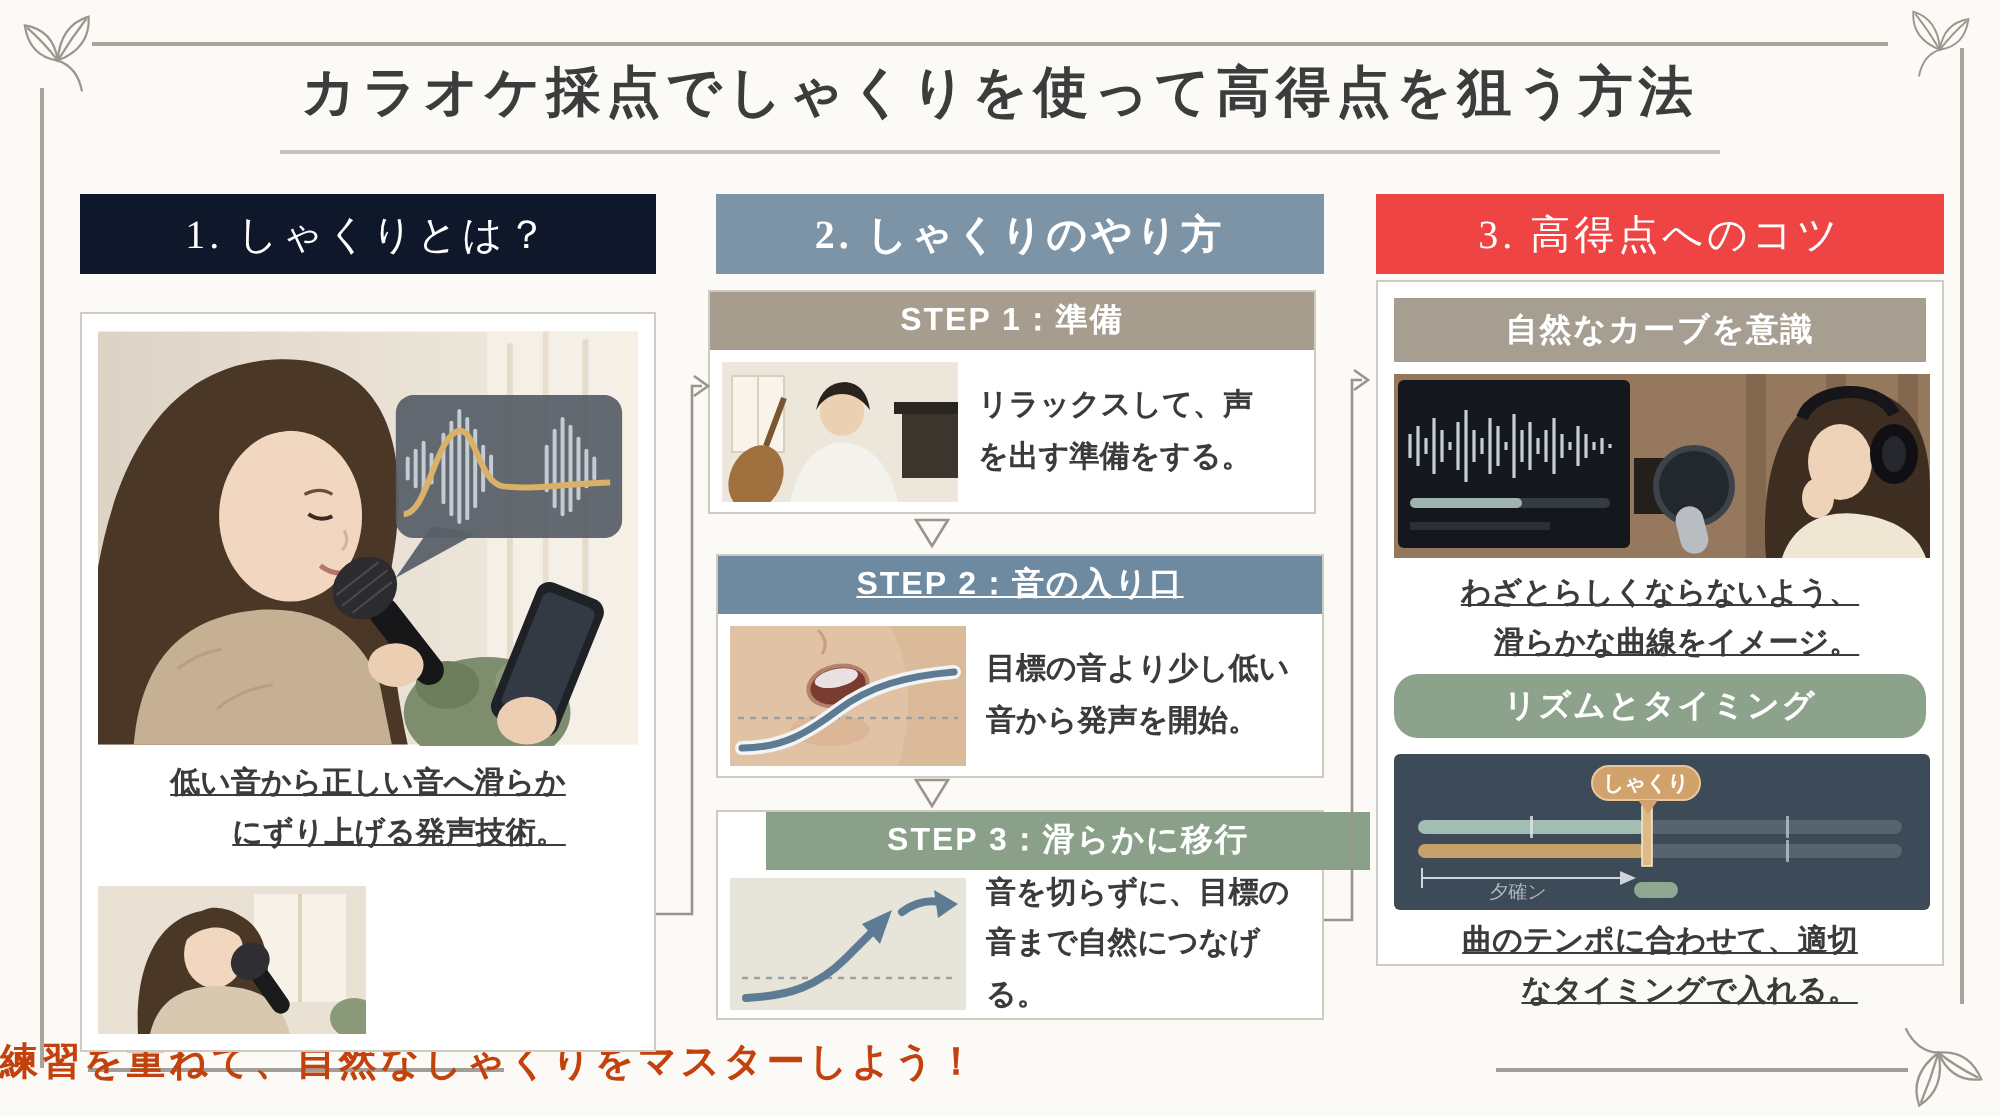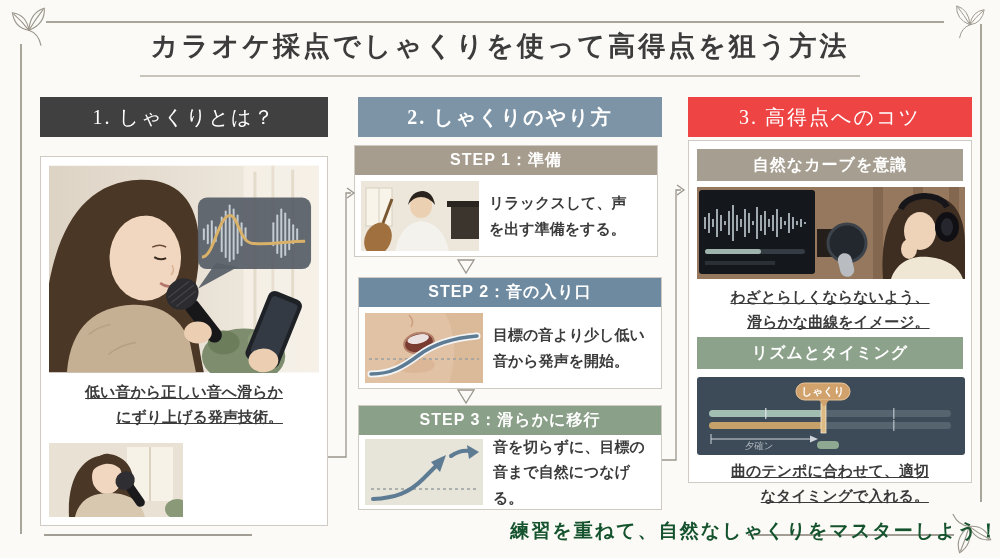--- a/index.html
+++ b/index.html
@@ -24,62 +24,62 @@
   .footer-line.r { left:748px; width:206px; }
   .leaf { position:absolute; }
 
   .title {
     position:absolute; left:0; top:28px; width:100%;
     text-align:center; font-size:27px; font-weight:600;
     letter-spacing:3px; color:#3c3c3c;
   }
   .footer-text {
     position:absolute; left:0; top:518px; width:100%;
-    text-align:right; font-size:19px; font-weight:600;
-    letter-spacing:2px; color:#14532d;
+    text-align:left; font-size:19px; font-weight:600;
+    letter-spacing:2px; color:#c2410c;
   }
 
   .col-header {
     position:absolute; height:40px;
     display:flex; align-items:center; justify-content:center;
     color:#fff; font-size:20px; letter-spacing:2px;
   }
-  .ch1 { background:#404040; }
+  .ch1 { background:#0f172a; }
   .ch2 { background:#7c94a6;font-weight:bold; }
   .ch3 { background:#ef4444; }
 
   .card { position:absolute; background:#ffffff; border:1px solid #cfcbc2; }
 
   .body-text {
     font-weight:700; font-size:15px; line-height:1.7;
     color:#3b3b3b; white-space:pre-line;
   }
   .center { text-align:right;text-decoration:underline; }
 
   .step-header {
     position:absolute; left:0; top:0; width:100%; height:29px;
     display:flex; align-items:center; justify-content:center;
     color:#fff; font-size:16px; font-weight:600; letter-spacing:1px;
   }
   .sh1 { background:#a79d8f; }
-  .sh2 { background:#6e8aa0; }
-  .sh3 { background:#8ba089; }
+  .sh2 { background:#6e8aa0;text-decoration:underline; }
+  .sh3 { background:#8ba089;margin-left:24px; }
   .step-body {
     position:absolute; left:0; top:29px; right:0; bottom:0;
     display:flex; align-items:center; gap:10px; padding:1px 6px;
   }
   .step-photo { flex:none; }
 
   .tip-header {
     position:absolute; left:8px; width:266px; height:32px;
     display:flex; align-items:center; justify-content:center;
     color:#fff; font-size:16px; font-weight:600; letter-spacing:1px;
   }
   .th1 { background:#a69f91; }
-  .th2 { background:#8ca28b; }
+  .th2 { background:#8ca28b;border-radius:12px; }
 
   .abs { position:absolute; }
   .flexc { display:flex; align-items:center; justify-content:center; }
 
   svg { display:block; }
   .overlay { position:absolute; left:0; top:0; pointer-events:none; }
 </style>
 </head>
 <body>
 

